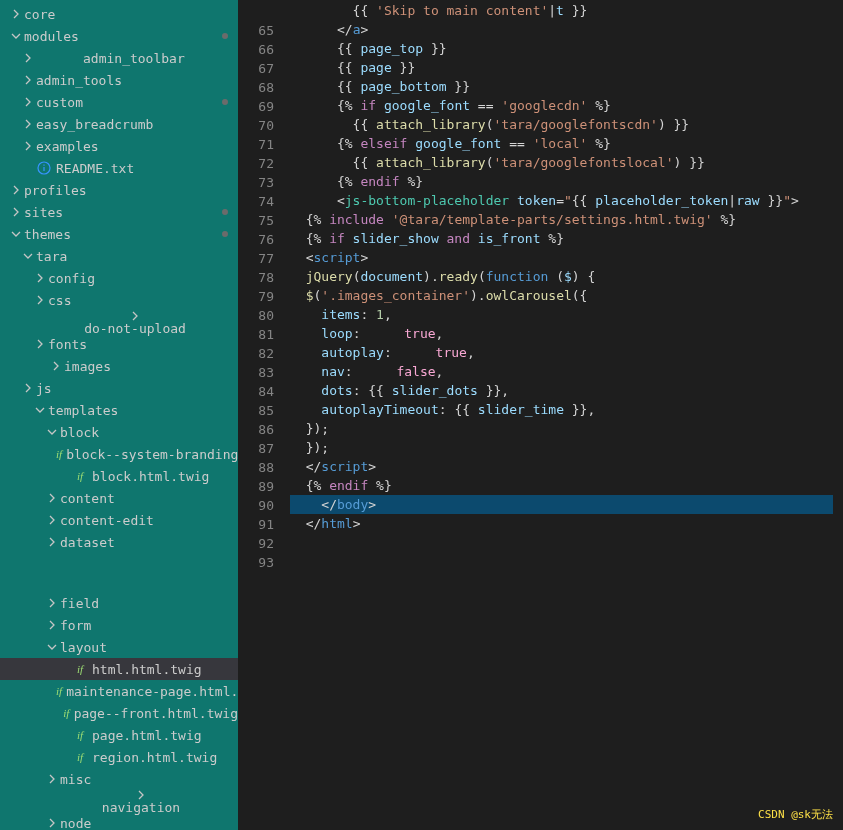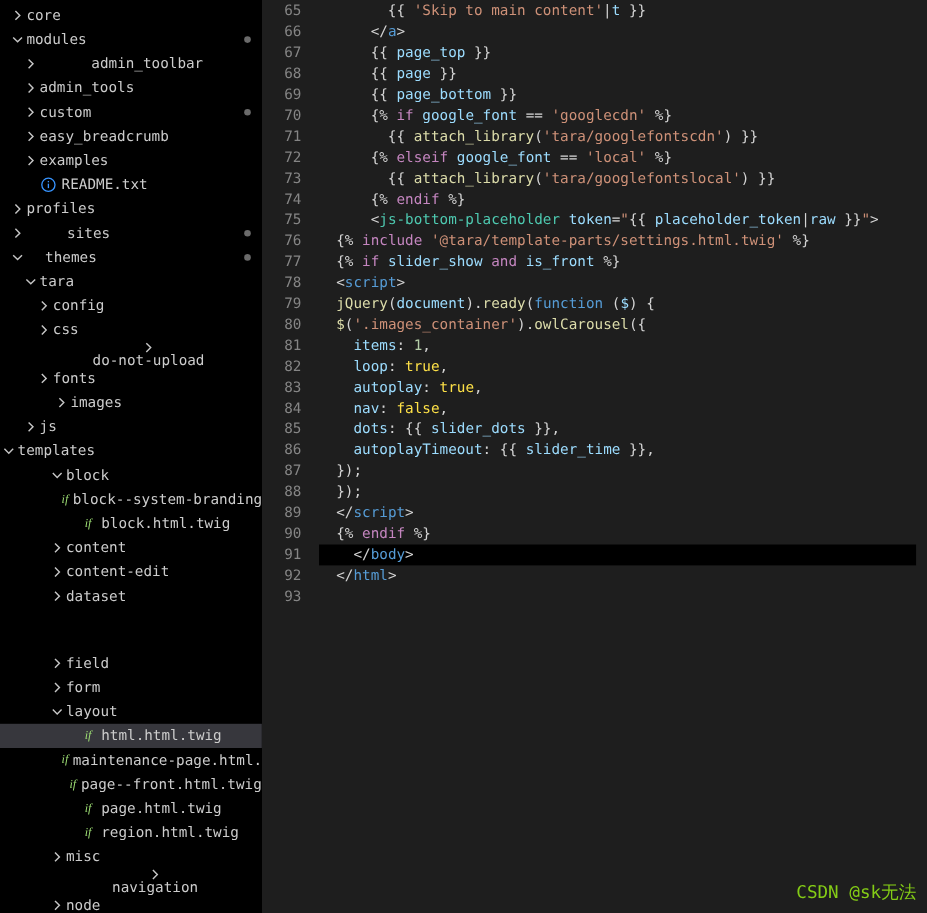--- a/index.html
+++ b/index.html
@@ -10,21 +10,21 @@
   color: #cccccc;
   overflow: hidden;
 }
 .container {
   display: flex;
   width: 843px;
   height: 830px;
 }
 .sidebar {
   width: 238px;
-  background: #000000;
+  background: #0f766e;
   overflow-y: auto;
   padding-top: 3px;
 }
 .tree-item {
   display: flex;
   align-items: center;
   height: 22px;
   cursor: pointer;
   white-space: nowrap;
   color: #cccccc;
@@ -62,53 +62,54 @@
 }
 .gutter {
   width: 52px;
   text-align: right;
   padding-right: 16px;
   color: #858585;
   font-family: Consolas, monospace;
   font-size: 13px;
   line-height: 19px;
   padding-top: 1px;
+  margin-top: 20px;
 }
 .gutter div { height: 19px; }
 .code {
   flex: 1;
   font-family: Consolas, monospace;
   font-size: 13px;
   line-height: 19px;
   white-space: pre;
   padding-top: 1px;
 }
 .line { height: 19px; }
-.line.current { background: #000000; }
+.line.current { background: #0c4a6e; }
 .d0 { color: #d4d4d4; }
 .str { color: #ce9178; }
 .kw { color: #569cd6; }
 .fn { color: #dcdcaa; }
 .num { color: #b5cea8; }
 .tag { color: #4ec9b0; }
 .attr { color: #9cdcfe; }
 .twig-delim { color: #d4d4d4; }
 .twig-kw { color: #c586c0; }
 .twig-var { color: #9cdcfe; }
-.bool { color: #fde047; }
+.bool { color: #f9a8d4; margin-left: 36px; }
 .scrollbar {
   width: 10px;
   background: #1e1e1e;
 }
 .watermark {
   position: absolute;
   bottom: 8px;
   right: 10px;
-  color: #84cc16;
-  font-size: 16px;
+  color: #fde047;
+  font-size: 11px;
 }
 </style>
 </head>
 <body>
 
 <div class="container">
   <div class="sidebar" id="sidebar">
       <div class="tree-item" style="padding-left: 8px;">
         <span class="chevron">
           <svg width="10" height="10" viewBox="0 0 10 10">
@@ -179,30 +180,30 @@
         <span>README.txt</span>
       </div>
       <div class="tree-item" style="padding-left: 8px;">
         <span class="chevron">
           <svg width="10" height="10" viewBox="0 0 10 10">
             <path d="M3 1 L7 5 L3 9" stroke="#c5c5c5" stroke-width="1.3" fill="none"></path>
           </svg>
         </span>
         <span>profiles</span>
       </div>
-      <div class="tree-item" style="padding-left: 8px; gap: 37px;">
+      <div class="tree-item" style="padding-left: 8px;">
         <span class="chevron">
           <svg width="10" height="10" viewBox="0 0 10 10">
             <path d="M3 1 L7 5 L3 9" stroke="#c5c5c5" stroke-width="1.3" fill="none"></path>
           </svg>
         </span>
         <span>sites</span>
         <span class="dot"></span>
       </div>
-      <div class="tree-item" style="padding-left: 8px; gap: 17px;">
+      <div class="tree-item" style="padding-left: 8px;">
         <span class="chevron">
           <svg width="10" height="10" viewBox="0 0 10 10">
             <path d="M1 3 L5 7 L9 3" stroke="#c5c5c5" stroke-width="1.3" fill="none"></path>
           </svg>
         </span>
         <span>themes</span>
         <span class="dot"></span>
       </div>
       <div class="tree-item" style="padding-left: 20px;">
         <span class="chevron">
@@ -253,21 +254,21 @@
         <span>images</span>
       </div>
       <div class="tree-item" style="padding-left: 20px;">
         <span class="chevron">
           <svg width="10" height="10" viewBox="0 0 10 10">
             <path d="M3 1 L7 5 L3 9" stroke="#c5c5c5" stroke-width="1.3" fill="none"></path>
           </svg>
         </span>
         <span>js</span>
       </div>
-      <div class="tree-item" style=" align-items: center;">
+      <div class="tree-item" style="padding-left: 32px; align-items: center;">
         <span class="chevron">
           <svg width="10" height="10" viewBox="0 0 10 10">
             <path d="M1 3 L5 7 L9 3" stroke="#c5c5c5" stroke-width="1.3" fill="none"></path>
           </svg>
         </span>
         <span>templates</span>
       </div>
       <div class="tree-item" style="padding-left: 44px;">
         <span class="chevron">
           <svg width="10" height="10" viewBox="0 0 10 10">

